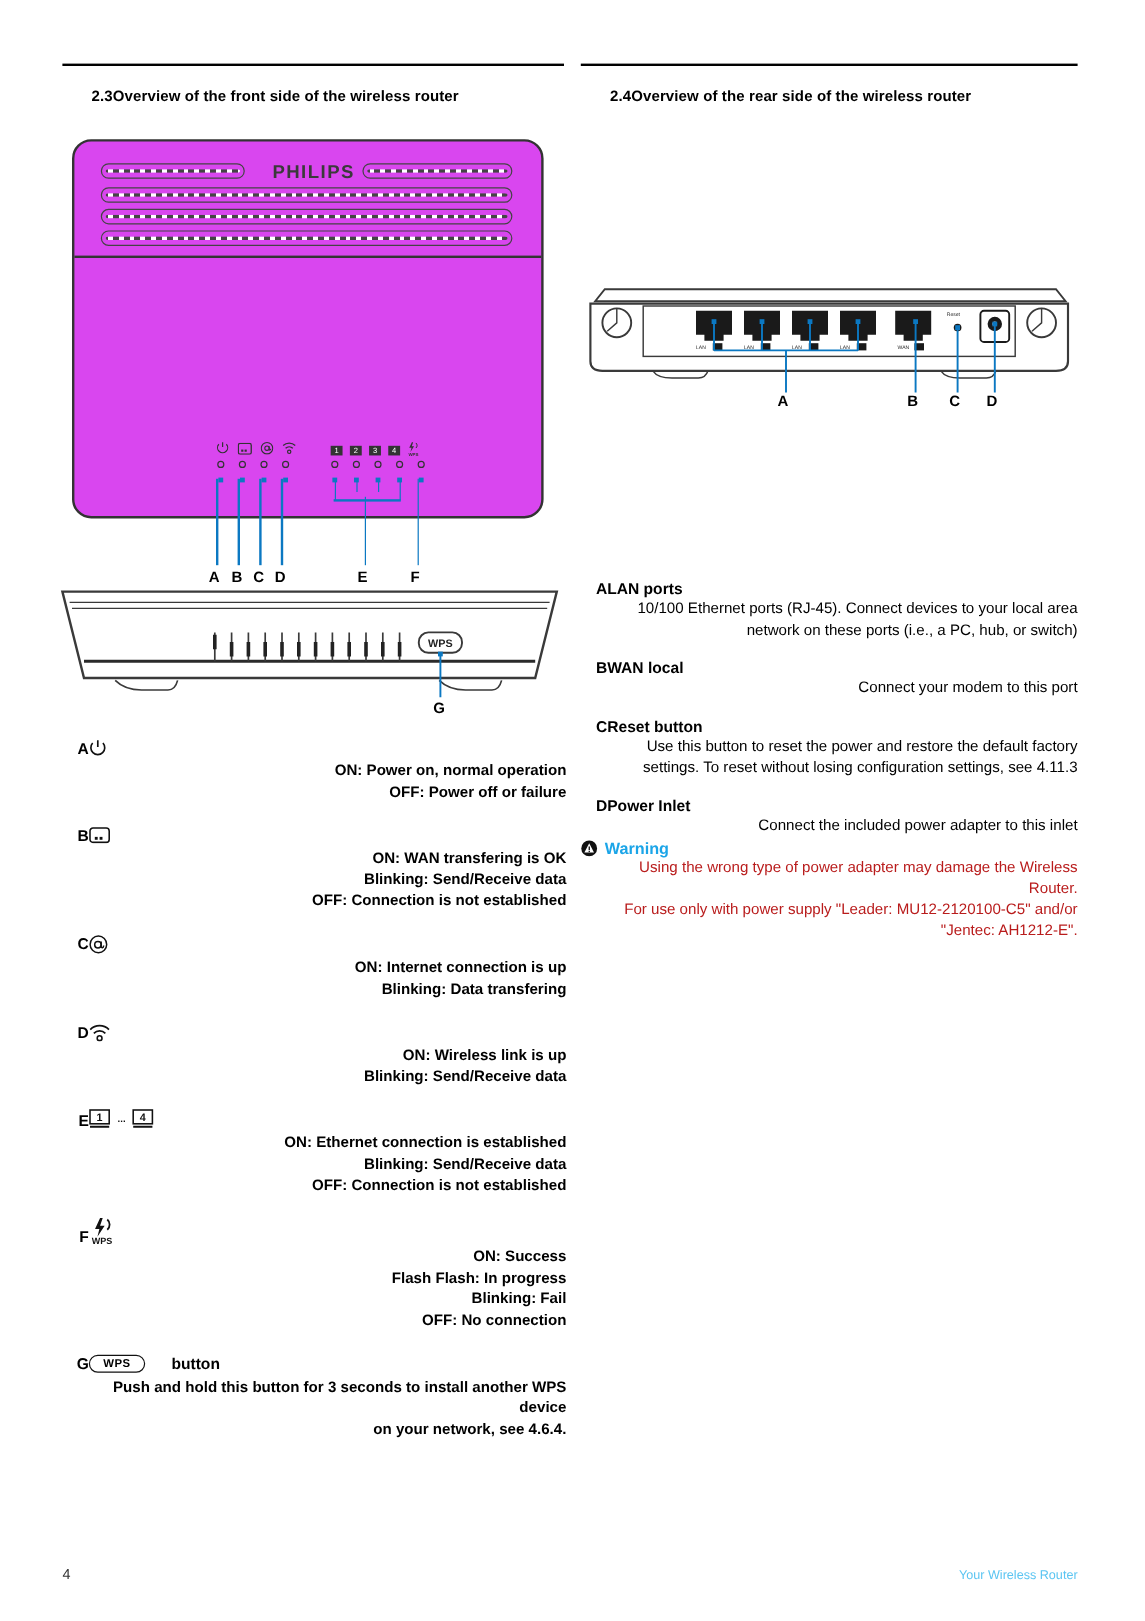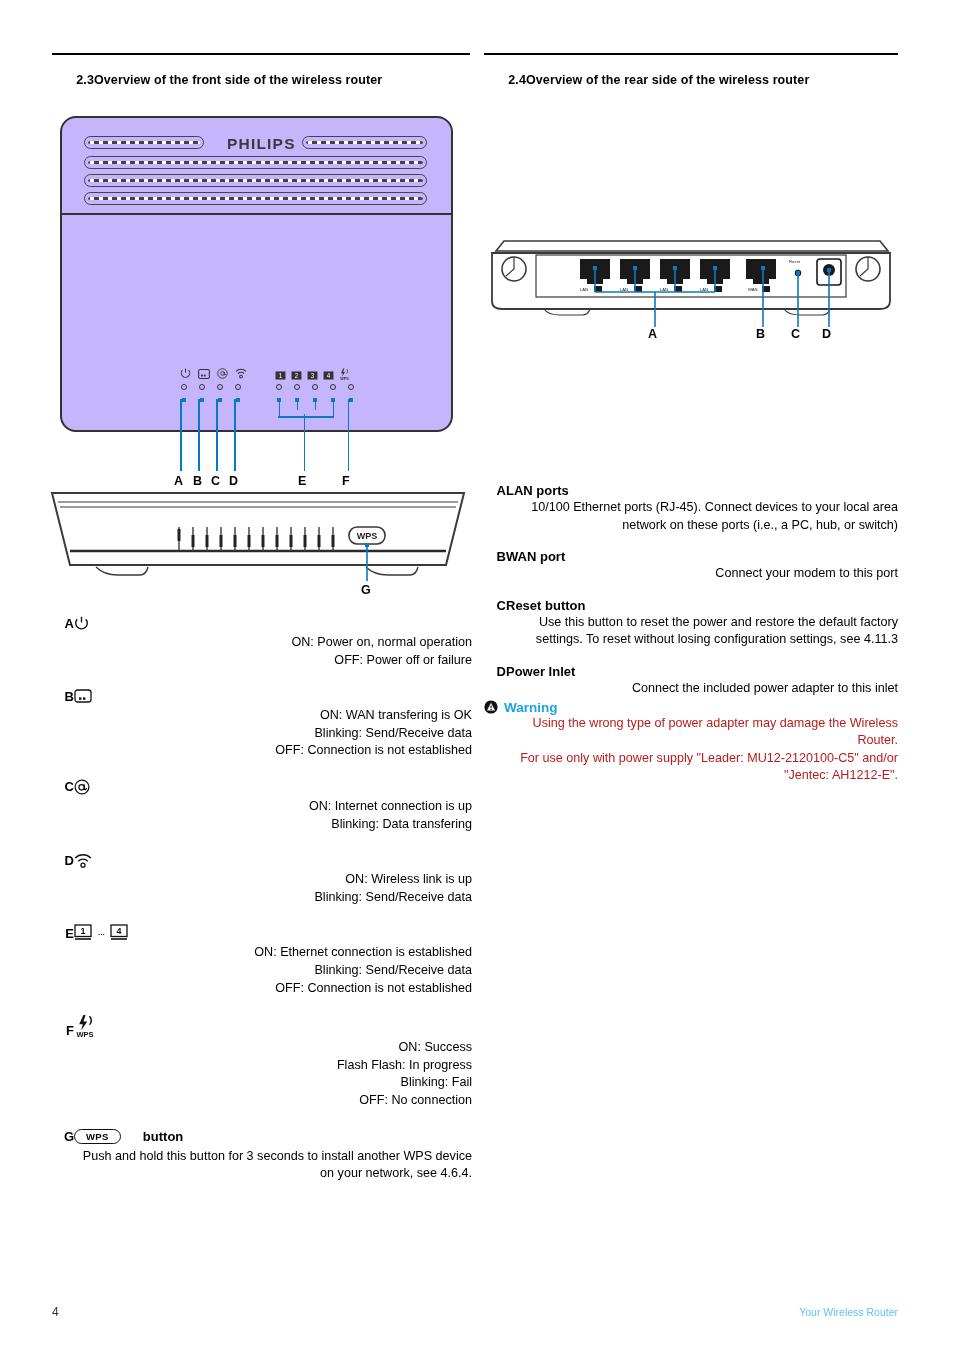--- a/index.html
+++ b/index.html
@@ -22,42 +22,42 @@
   .sec-head{
     display:flex;align-items:baseline;
     font-size:12.5px;font-weight:bold;letter-spacing:.1px;
     margin-top:18px;
   }
   .sec-num{width:42px;flex:none;}
   .sec-title{}
   .item{margin-top:17px;}
   .item-head{display:flex;align-items:center;font-weight:bold;font-size:13px;min-height:20px;}
   .item-letter{width:22px;flex:none;font-weight:bold;font-size:13px;}
-  .item-lines{margin-top:1px;}
+  .item-lines{margin-top:1px;font-weight:bold;}
   .item-lines div{font-size:12.6px;line-height:17.6px;}
 
   .rt-item{margin-top:15px;}
   .rt-head{font-size:13px;font-weight:bold;display:flex;}
   .rt-head .l{width:22px;flex:none;}
   .rt-body{font-size:12.6px;line-height:17.6px;margin-top:1px;}
 
   .warn-row{display:flex;align-items:center;gap:6px;margin-top:2px;}
   .warn-text{color:#1BA5E8;font-weight:bold;font-size:13.5px;}
   .warn-body{color:#b91c1c;font-size:12.6px;line-height:17.6px;}
 
   
   .footer{position:absolute;left:52px;top:1294px;width:846px;display:flex;justify-content:space-between;align-items:baseline;}
   .pgnum{font-size:12px;color:#333;}
   .foot-right{font-size:10.5px;color:#5BC5F2;}
 
   
   .fig-front{position:absolute;left:60px;top:105px;width:395px;height:325px;}
   .router-body{
     position:absolute;left:0;top:0;width:393px;height:316px;
-    border:2.5px solid #333;border-radius:16px;background:#c4b5fd;box-sizing:border-box;
+    border:2.5px solid #333;border-radius:16px;background:#d946ef;box-sizing:border-box;
   }
   .vent-panel{position:absolute;left:0;top:0;width:100%;height:97px;border-bottom:2px solid #333;box-sizing:border-box;}
   .slot{
     position:absolute;height:13px;border:1.6px solid #444;border-radius:7px;
     background:repeating-linear-gradient(to right,#444 0px,#444 5px,#fff 5px,#fff 9px);
     background-clip:content-box;padding:4px 3px;box-sizing:border-box;
   }
   .philips-logo{
     position:absolute;left:165px;top:17px;font-size:15.5px;font-weight:bold;
     letter-spacing:1.2px;color:#3a3a3a;font-family:"Liberation Sans",sans-serif;
@@ -482,21 +482,21 @@
       </div>
       <div class="rt-body">
         <div>10/100 Ethernet ports (RJ-45). Connect devices to your local area</div>
         <div>network on these ports (i.e., a PC, hub, or switch)</div>
       </div>
     </div>
 
     <div class="rt-item">
       <div class="rt-head">
         <span class="l">B</span>
-        <span>WAN port</span>
+        <span>WAN local</span>
       </div>
       <div class="rt-body">
         <div>Connect your modem to this port</div>
       </div>
     </div>
 
     <div class="rt-item">
       <div class="rt-head">
         <span class="l">C</span>
         <span>Reset button</span>

